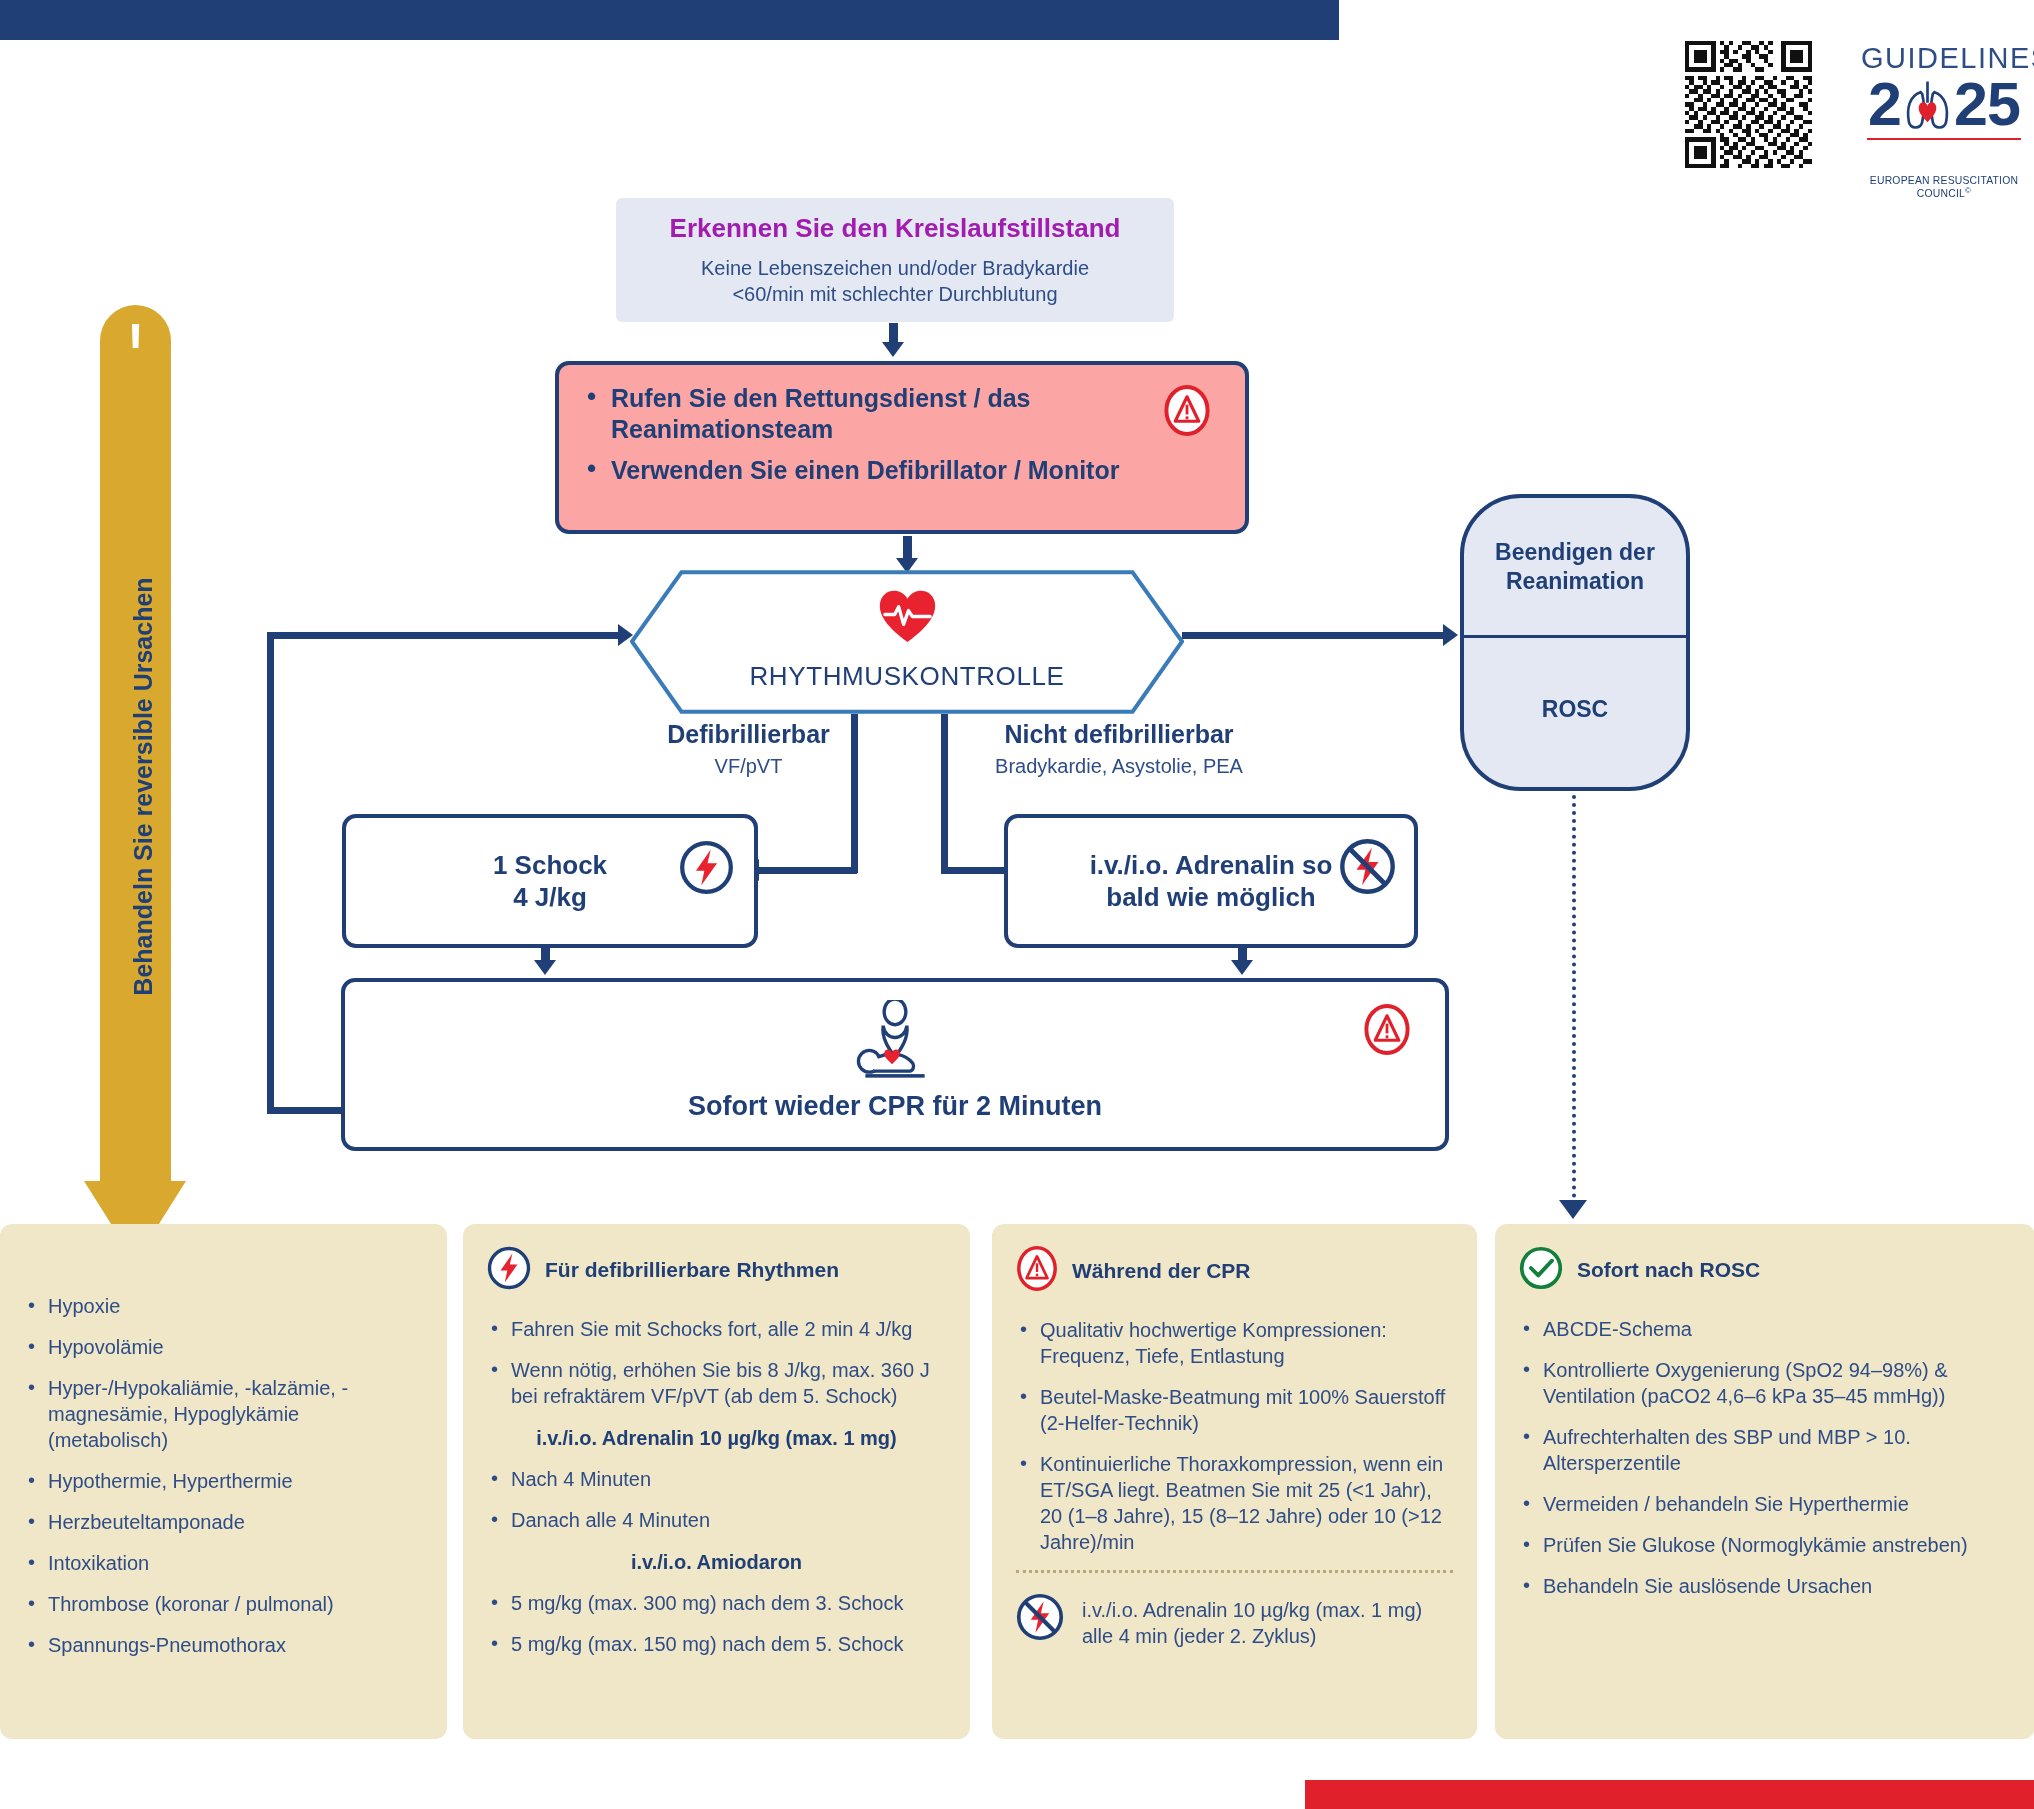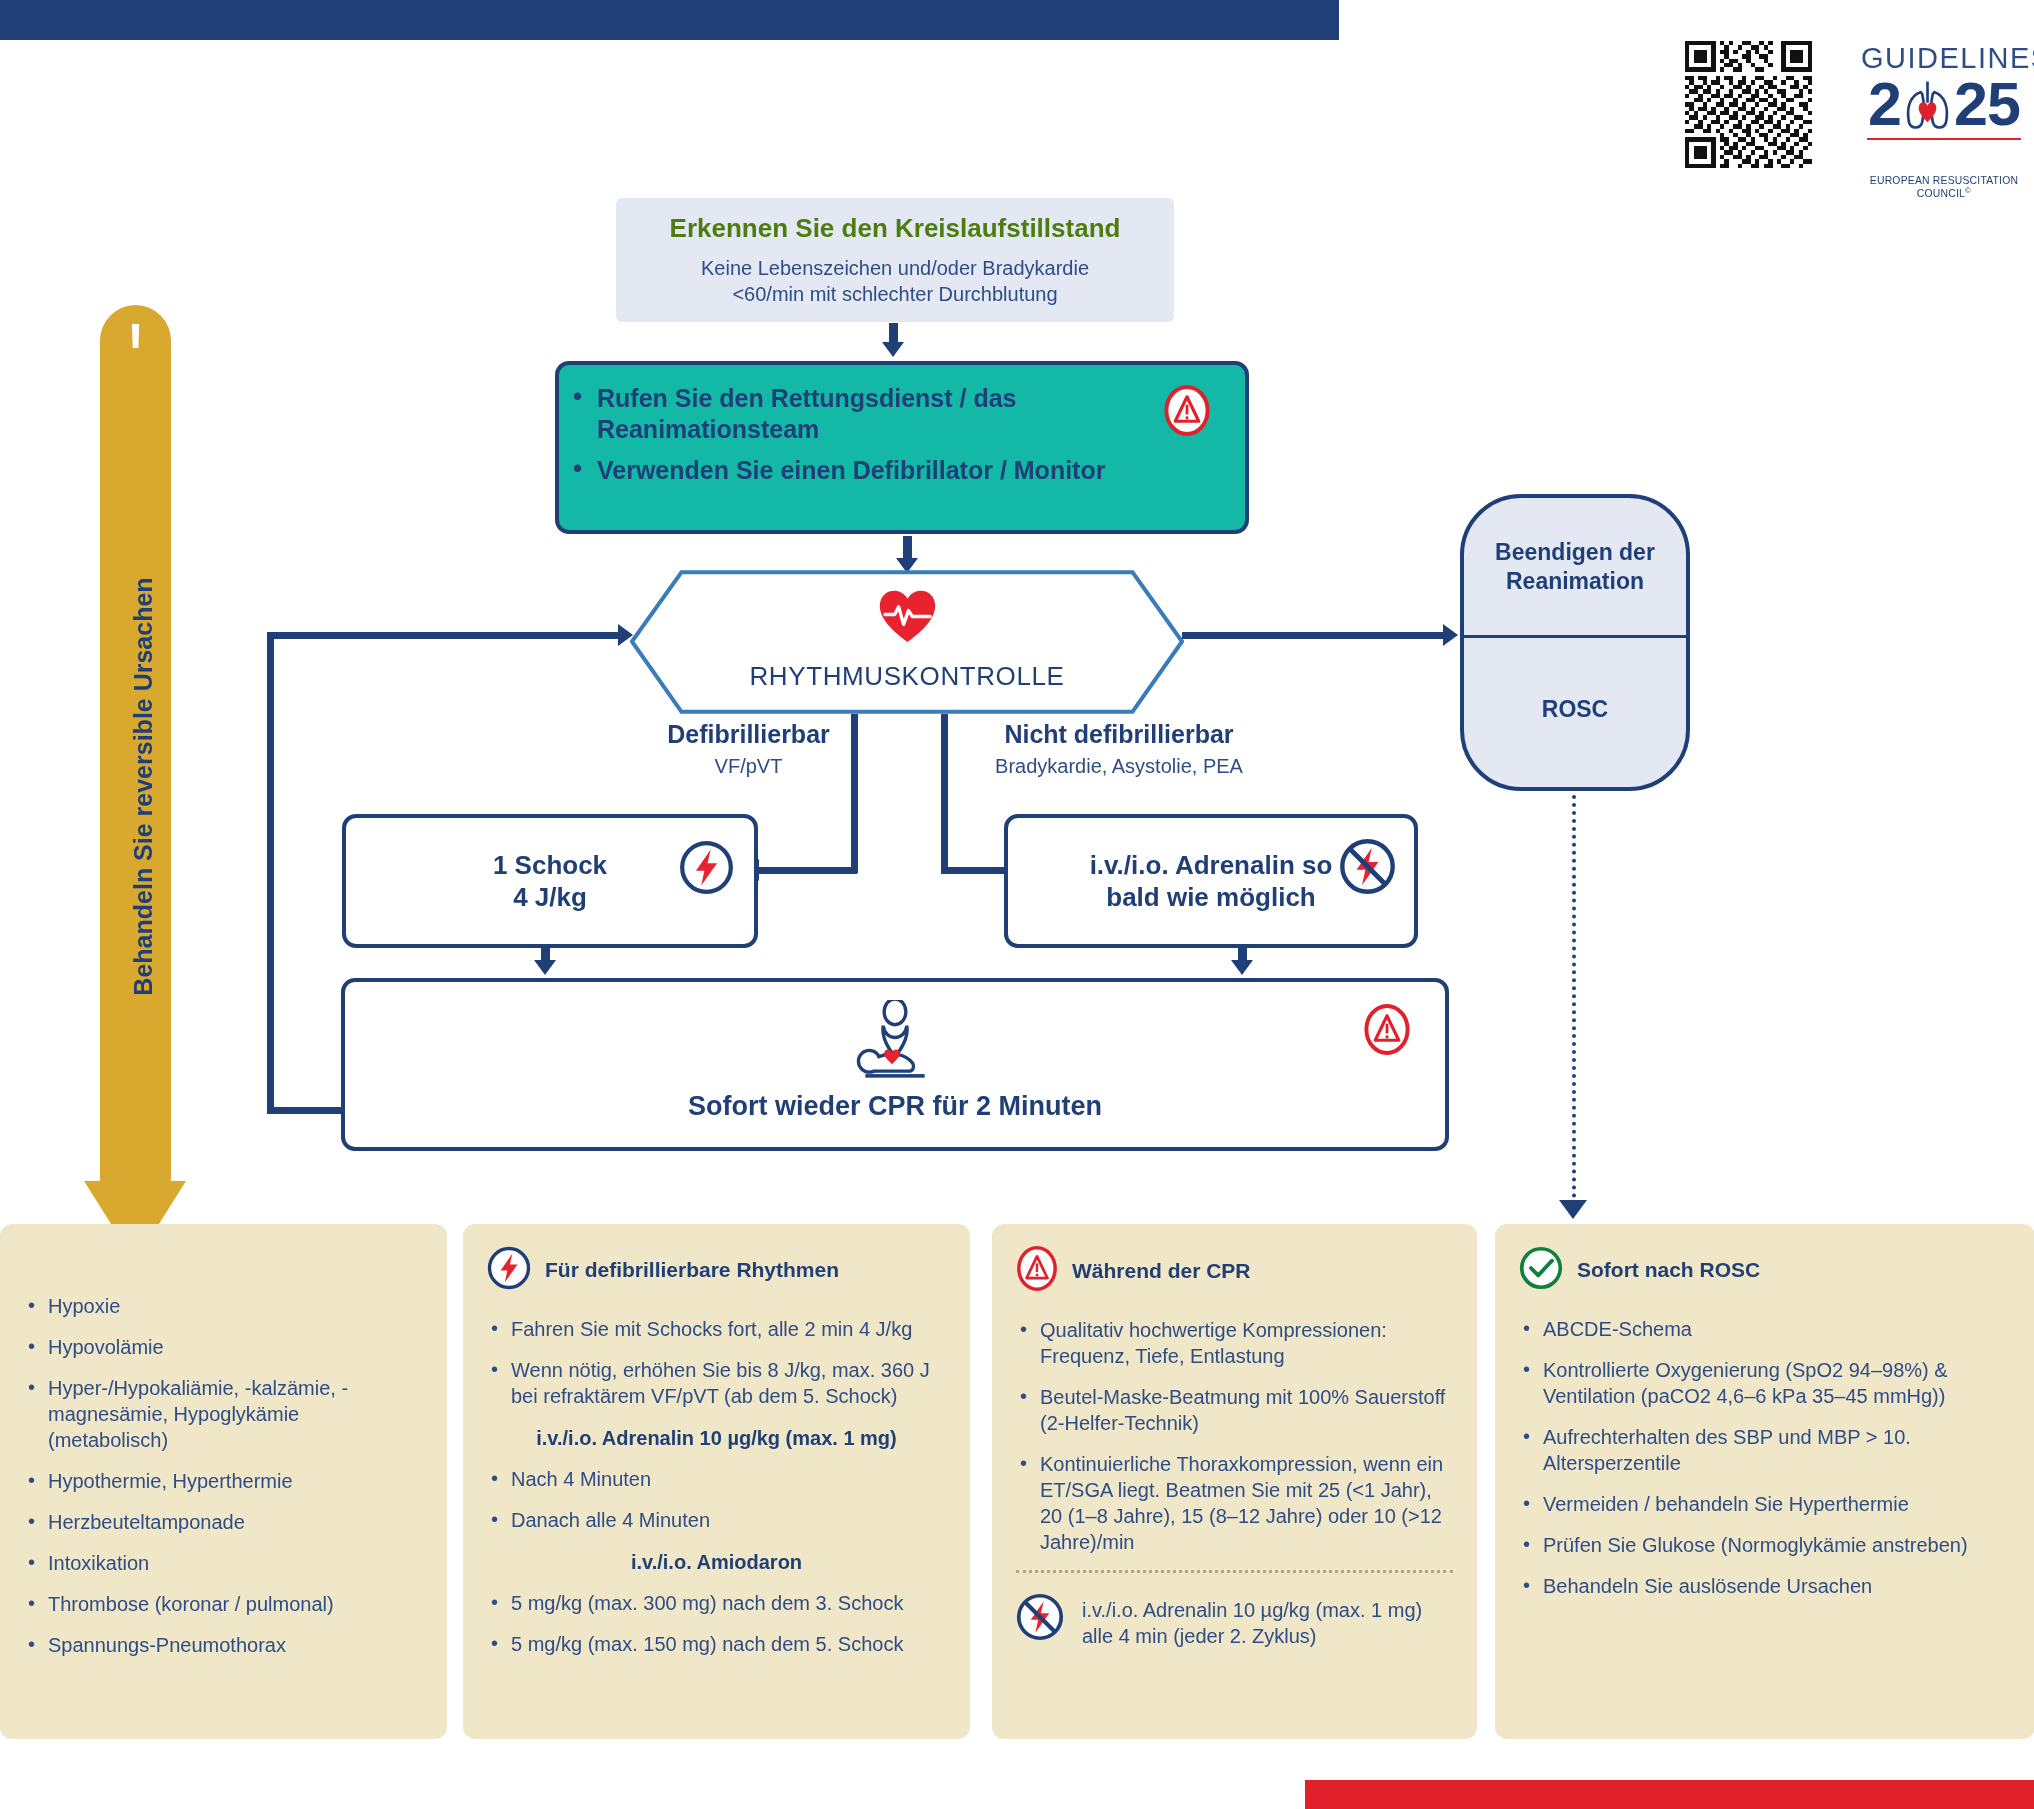--- a/index.html
+++ b/index.html
@@ -36,21 +36,21 @@
   
   :root { }
 
   
   .recognise {
     position: absolute; left: 616px; top: 198px; width: 558px; height: 124px;
     background: #e3e8f3; border-radius: 6px;
     display: flex; flex-direction: column; align-items: center; justify-content: center;
     padding: 8px 12px;
   }
-  .recognise .ttl { font-size: 26px; font-weight: bold; color: #4d7c0f; margin-bottom: 12px; }
+  .recognise .ttl { font-size: 26px; font-weight: bold; color: #a21caf; margin-bottom: 12px; }
   .recognise .sub { font-size: 20px; color: #2e4d86; text-align: center; line-height: 1.28; }
 
   
   .arrow-v {
     position: absolute; background: #1f3f76; width: 9px;
   }
   .arrow-head-d {
     position: absolute; width: 0; height: 0;
     border-left: 11px solid transparent; border-right: 11px solid transparent;
     border-top: 15px solid #1f3f76;
@@ -64,22 +64,22 @@
     position: absolute; width: 0; height: 0;
     border-top: 11px solid transparent; border-bottom: 11px solid transparent;
     border-right: 15px solid #1f3f76;
   }
   .line-h { position: absolute; background: #1f3f76; height: 7px; }
   .line-v { position: absolute; background: #1f3f76; width: 7px; }
 
   
   .callbox {
     position: absolute; left: 555px; top: 361px; width: 694px; height: 173px;
-    border: 4px solid #1f3f76; border-radius: 14px; background: #14b8a6;
-    padding: 18px 22px 10px 12px;
+    border: 4px solid #1f3f76; border-radius: 14px; background: #fca5a5;
+    padding: 18px 22px 10px 26px;
   }
   .callbox ul { list-style: none; }
   .callbox li {
     font-size: 25px; font-weight: bold; color: #1f3f76;
     line-height: 1.22; margin-bottom: 11px; position: relative; padding-left: 26px;
   }
   .callbox li:before {
     content: "\2022"; position: absolute; left: 2px; top: -2px; font-size: 26px;
   }
 

